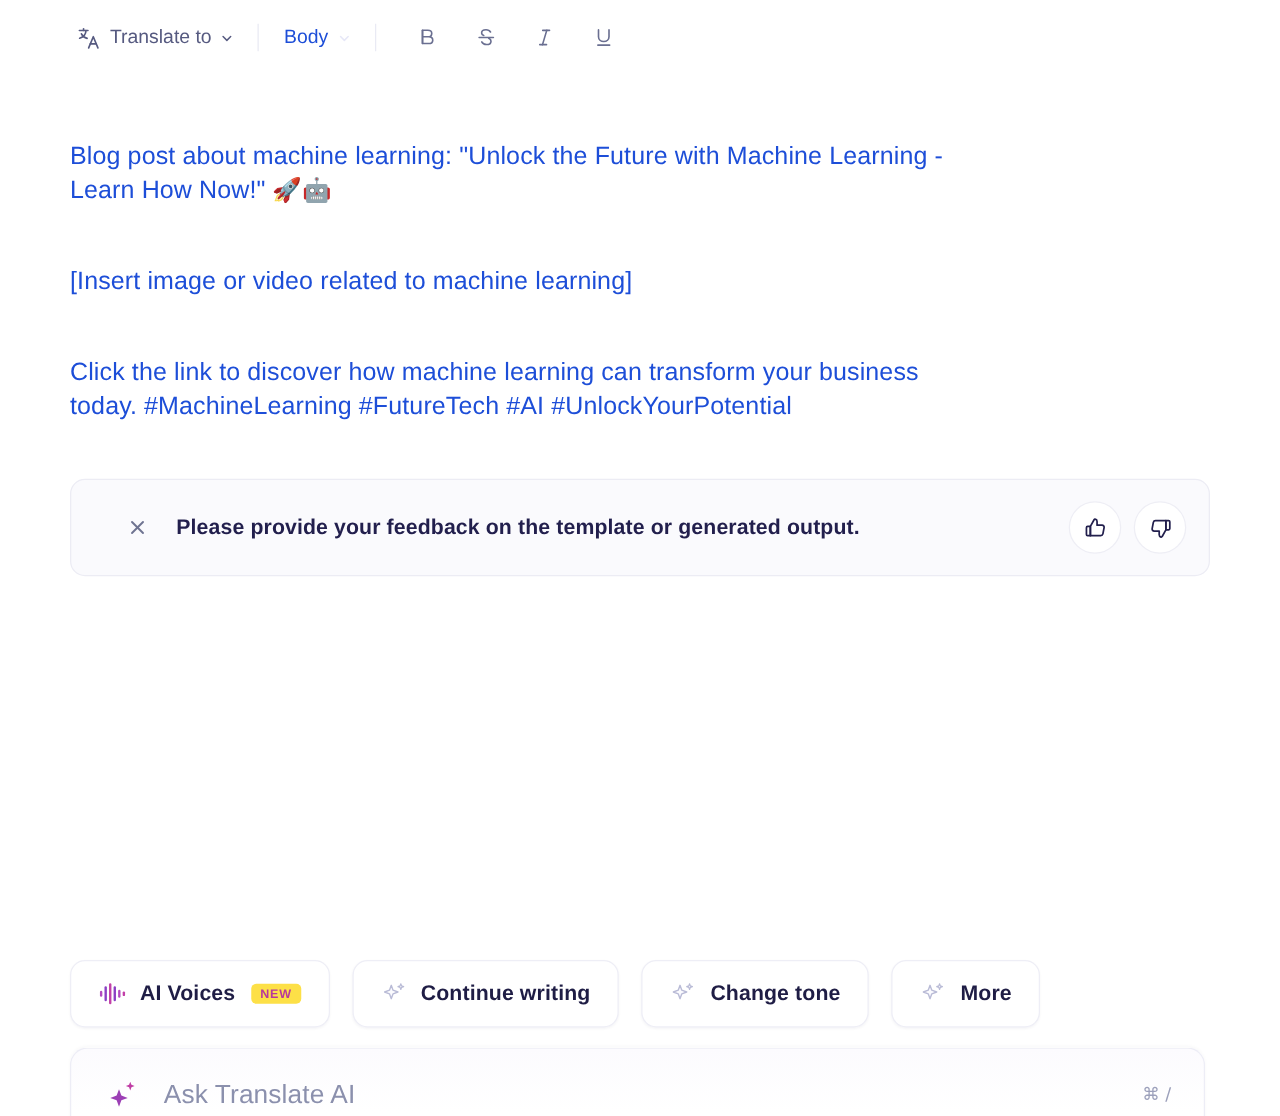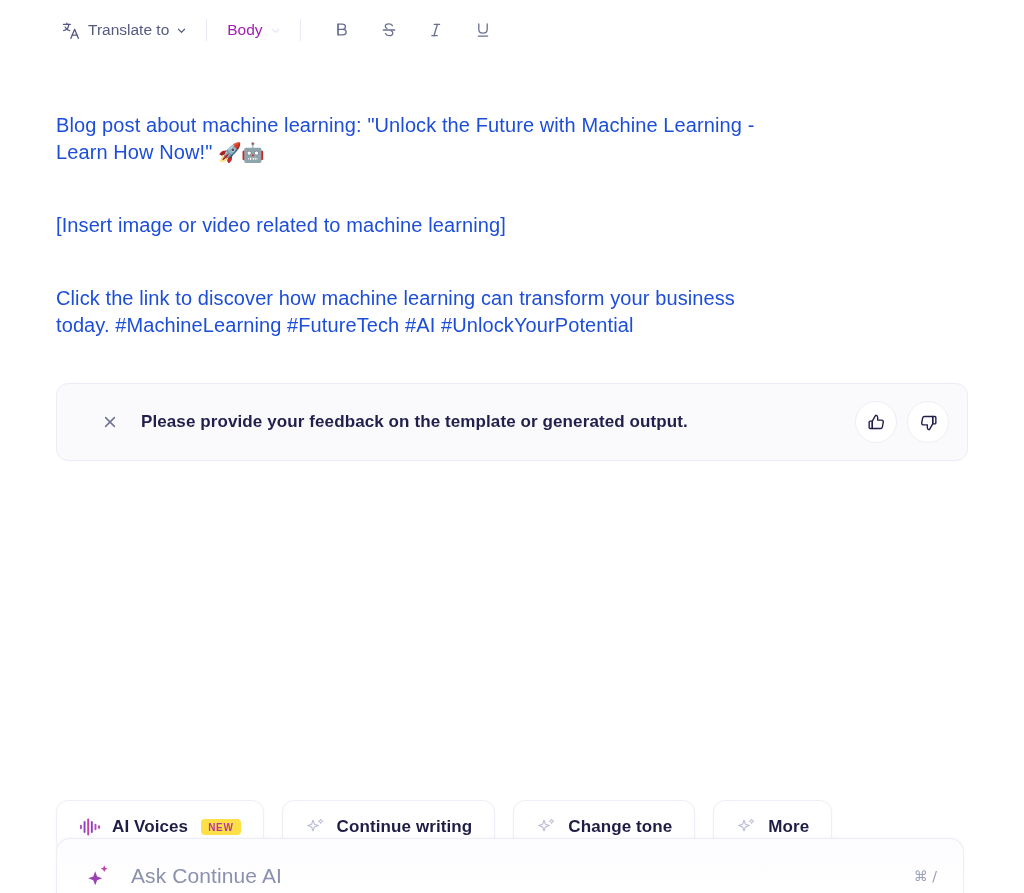--- a/index.html
+++ b/index.html
@@ -50,21 +50,21 @@
 
   .caret {
     display: inline-block;
     width: 9px;
     height: 9px;
     flex: 0 0 9px;
     margin-left: 1px;
   }
 
   .tb-body {
-    color: #a21caf;
+    color: #1d4ed8;
   }
 
   .tb-sep {
     width: 1px;
     height: 22px;
     background: #e9eaf4;
     margin: 0 14px;
     flex: 0 0 1px;
   }
 
@@ -147,21 +147,21 @@
     align-items: center;
     justify-content: center;
     cursor: pointer;
     color: #221f4d;
   }
 
   
   .chips {
     position: absolute;
     left: 56px;
-    top: 800px;
+    top: 768px;
     display: flex;
     gap: 18px;
   }
 
   .chip {
     height: 54px;
     background: #ffffff;
     border: 1px solid #eeeef6;
     border-radius: 12px;
     display: flex;
@@ -397,17 +397,17 @@
       <span class="chip-label">More</span>
     </div>
 
   </div>
 
   <div class="askbar">
     <svg class="ask-spark" viewBox="0 0 28 28">
       <path d="M10.2 9.3l1.9 5.1 5.1 1.9-5.1 1.9-1.9 5.1-1.9-5.1-5.1-1.9 5.1-1.9z" fill="#9c3fb5"></path>
       <path d="M19.2 3.3l.95 2.55 2.55.95-2.55.95-.95 2.55-.95-2.55L15.7 6.8l2.55-.95z" fill="#c03ca5"></path>
     </svg>
-    <div class="ask-placeholder">Ask Continue AI</div>
+    <div class="ask-placeholder">Ask Translate AI</div>
     <div class="ask-kbd">⌘ /</div>
   </div>
 
 </div>
 
 </body></html>

